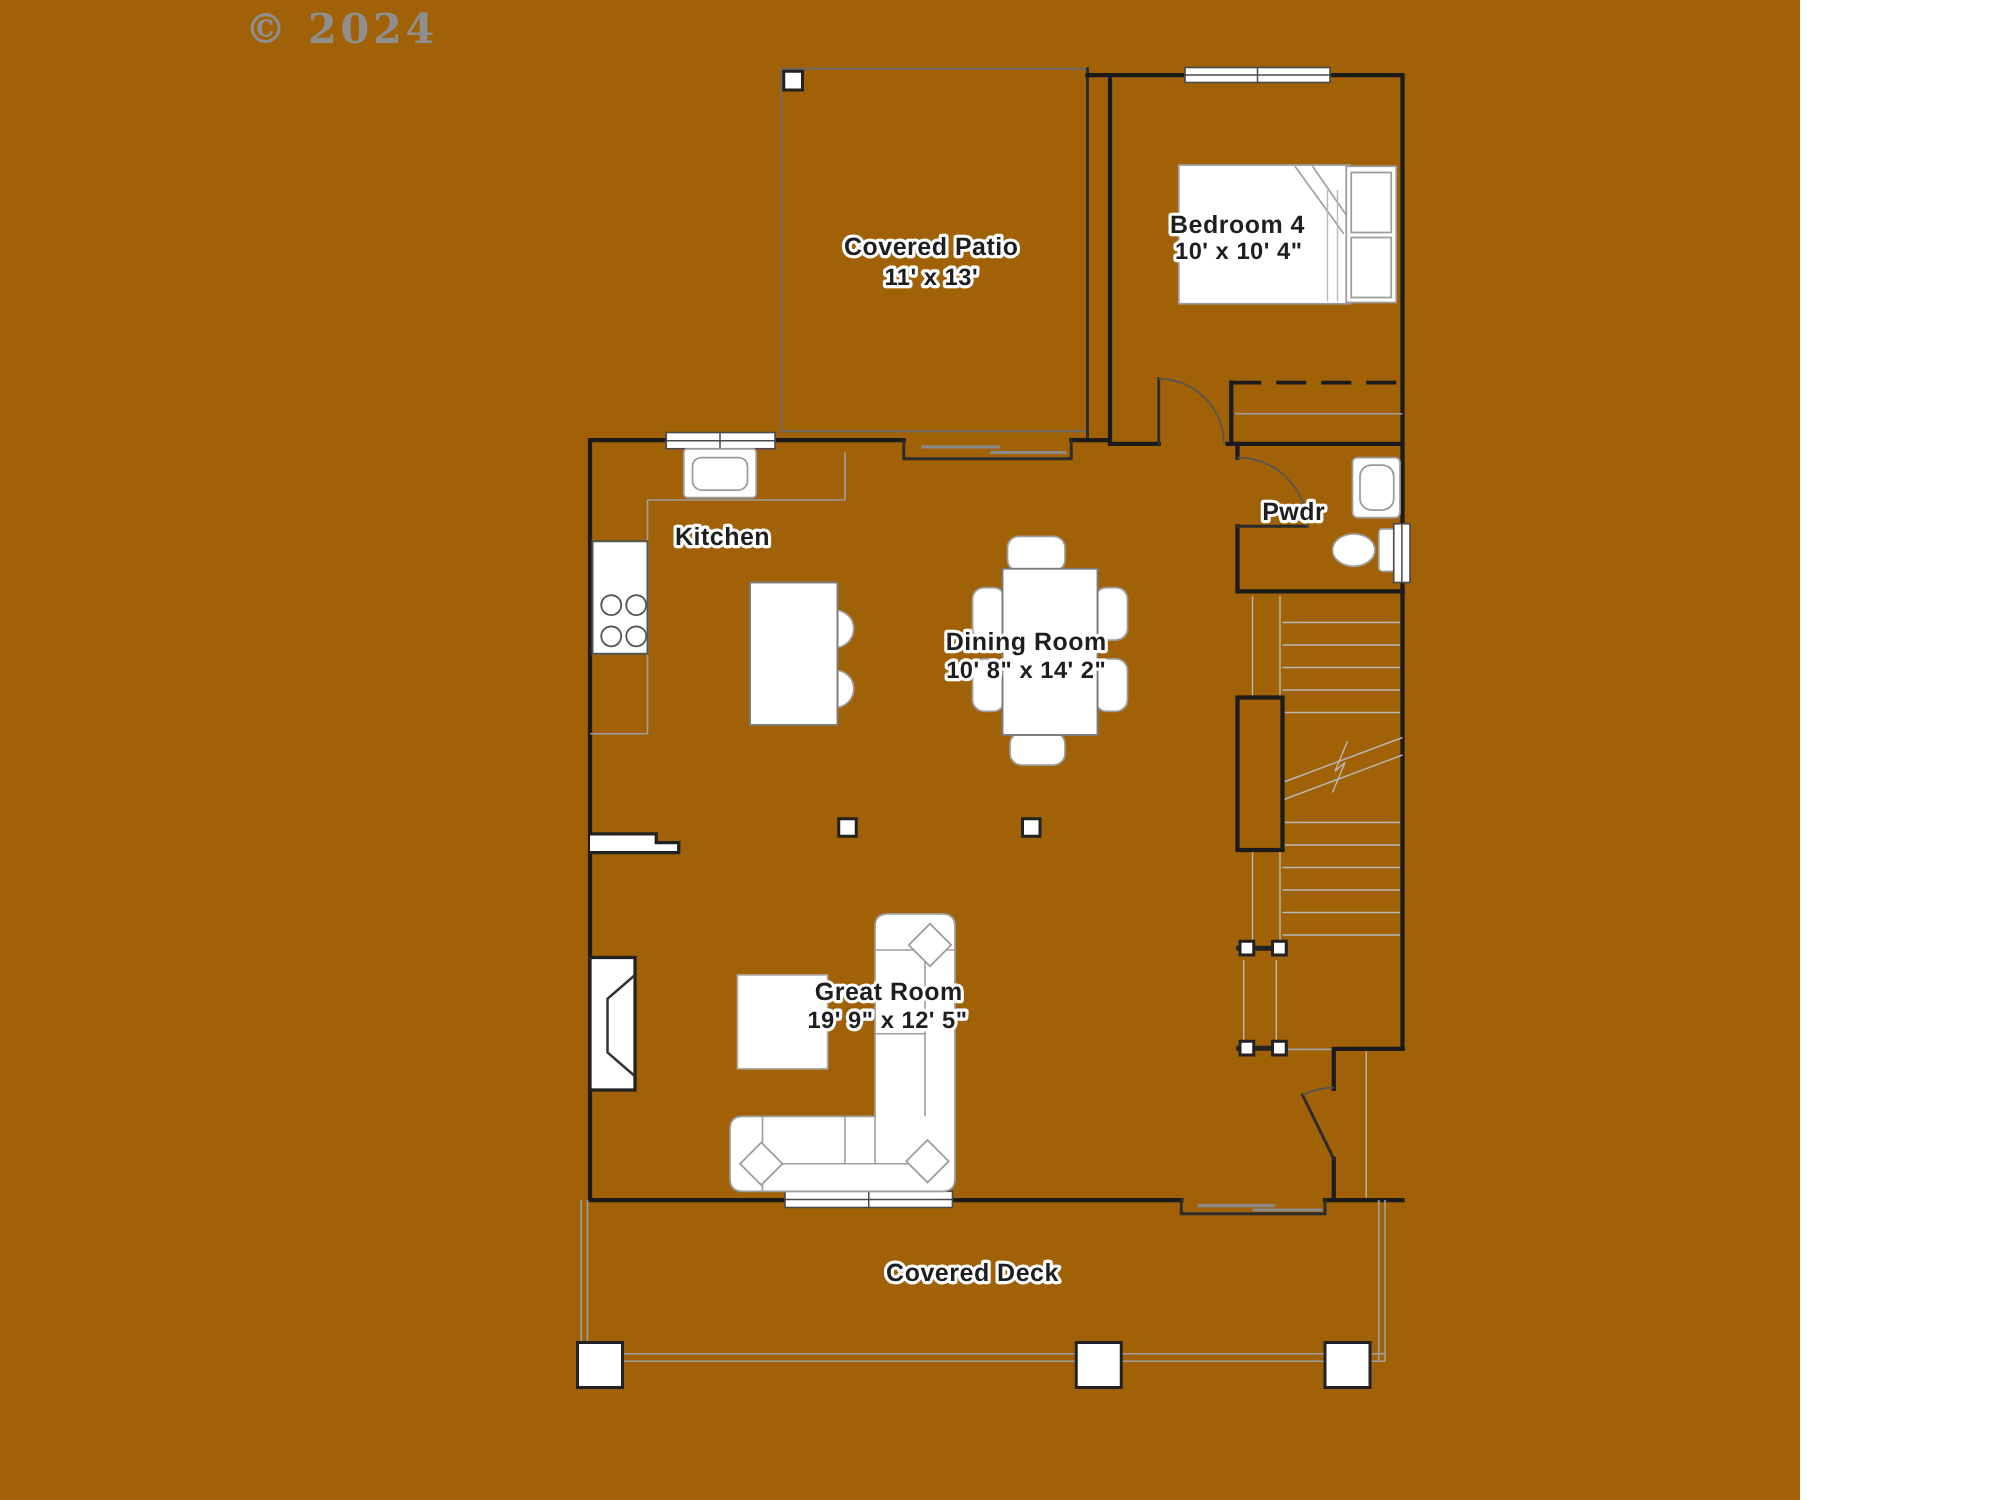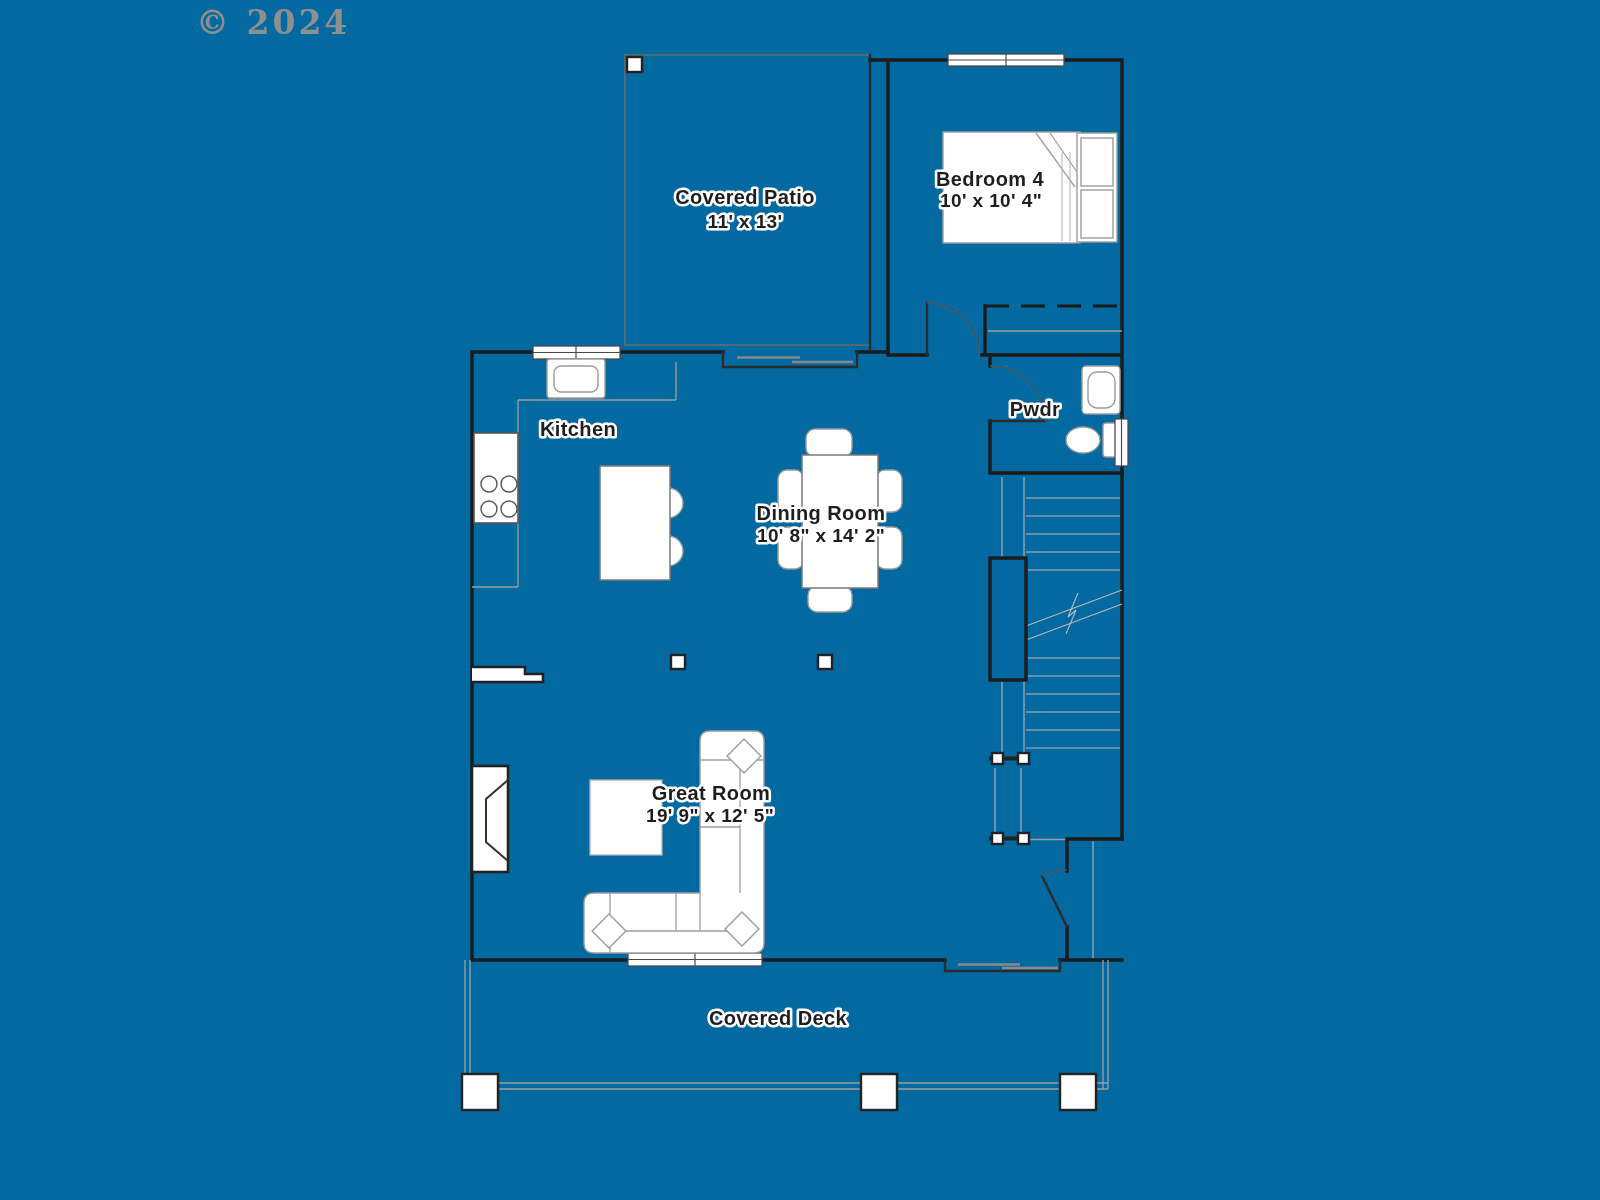--- a/index.html
+++ b/index.html
@@ -1,16 +1,16 @@
 <!DOCTYPE html>
 <html><head>
 <meta charset="utf-8">
 <style>
   html,body{margin:0;padding:0;background:#ffffff;}
-  .stage{position:relative;width:1600px;height:1200px;background:#0369a1;overflow:hidden;}
+  .stage{position:relative;width:1440px;height:1200px;background:#a16207;overflow:hidden;}
   svg{position:absolute;left:0;top:0;}
   
   .w   {stroke:#1b1b1b;stroke-width:3.4;fill:none;stroke-linecap:square;}
   .w2  {stroke:#2b2b2b;stroke-width:2.3;fill:none;stroke-linecap:square;}
   .arc {stroke:#555;stroke-width:1.4;fill:none;}
   .pat {stroke:#6b6b6b;stroke-width:1.6;fill:none;}
   .ln  {stroke:#9f9f9f;stroke-width:1.3;fill:none;}
   .lt  {stroke:#b9b9b9;stroke-width:1.1;fill:none;}
   .f   {stroke:#9c9c9c;stroke-width:1.4;fill:#fff;}
   .f7  {stroke:#7a7a7a;stroke-width:1.5;fill:#fff;}

